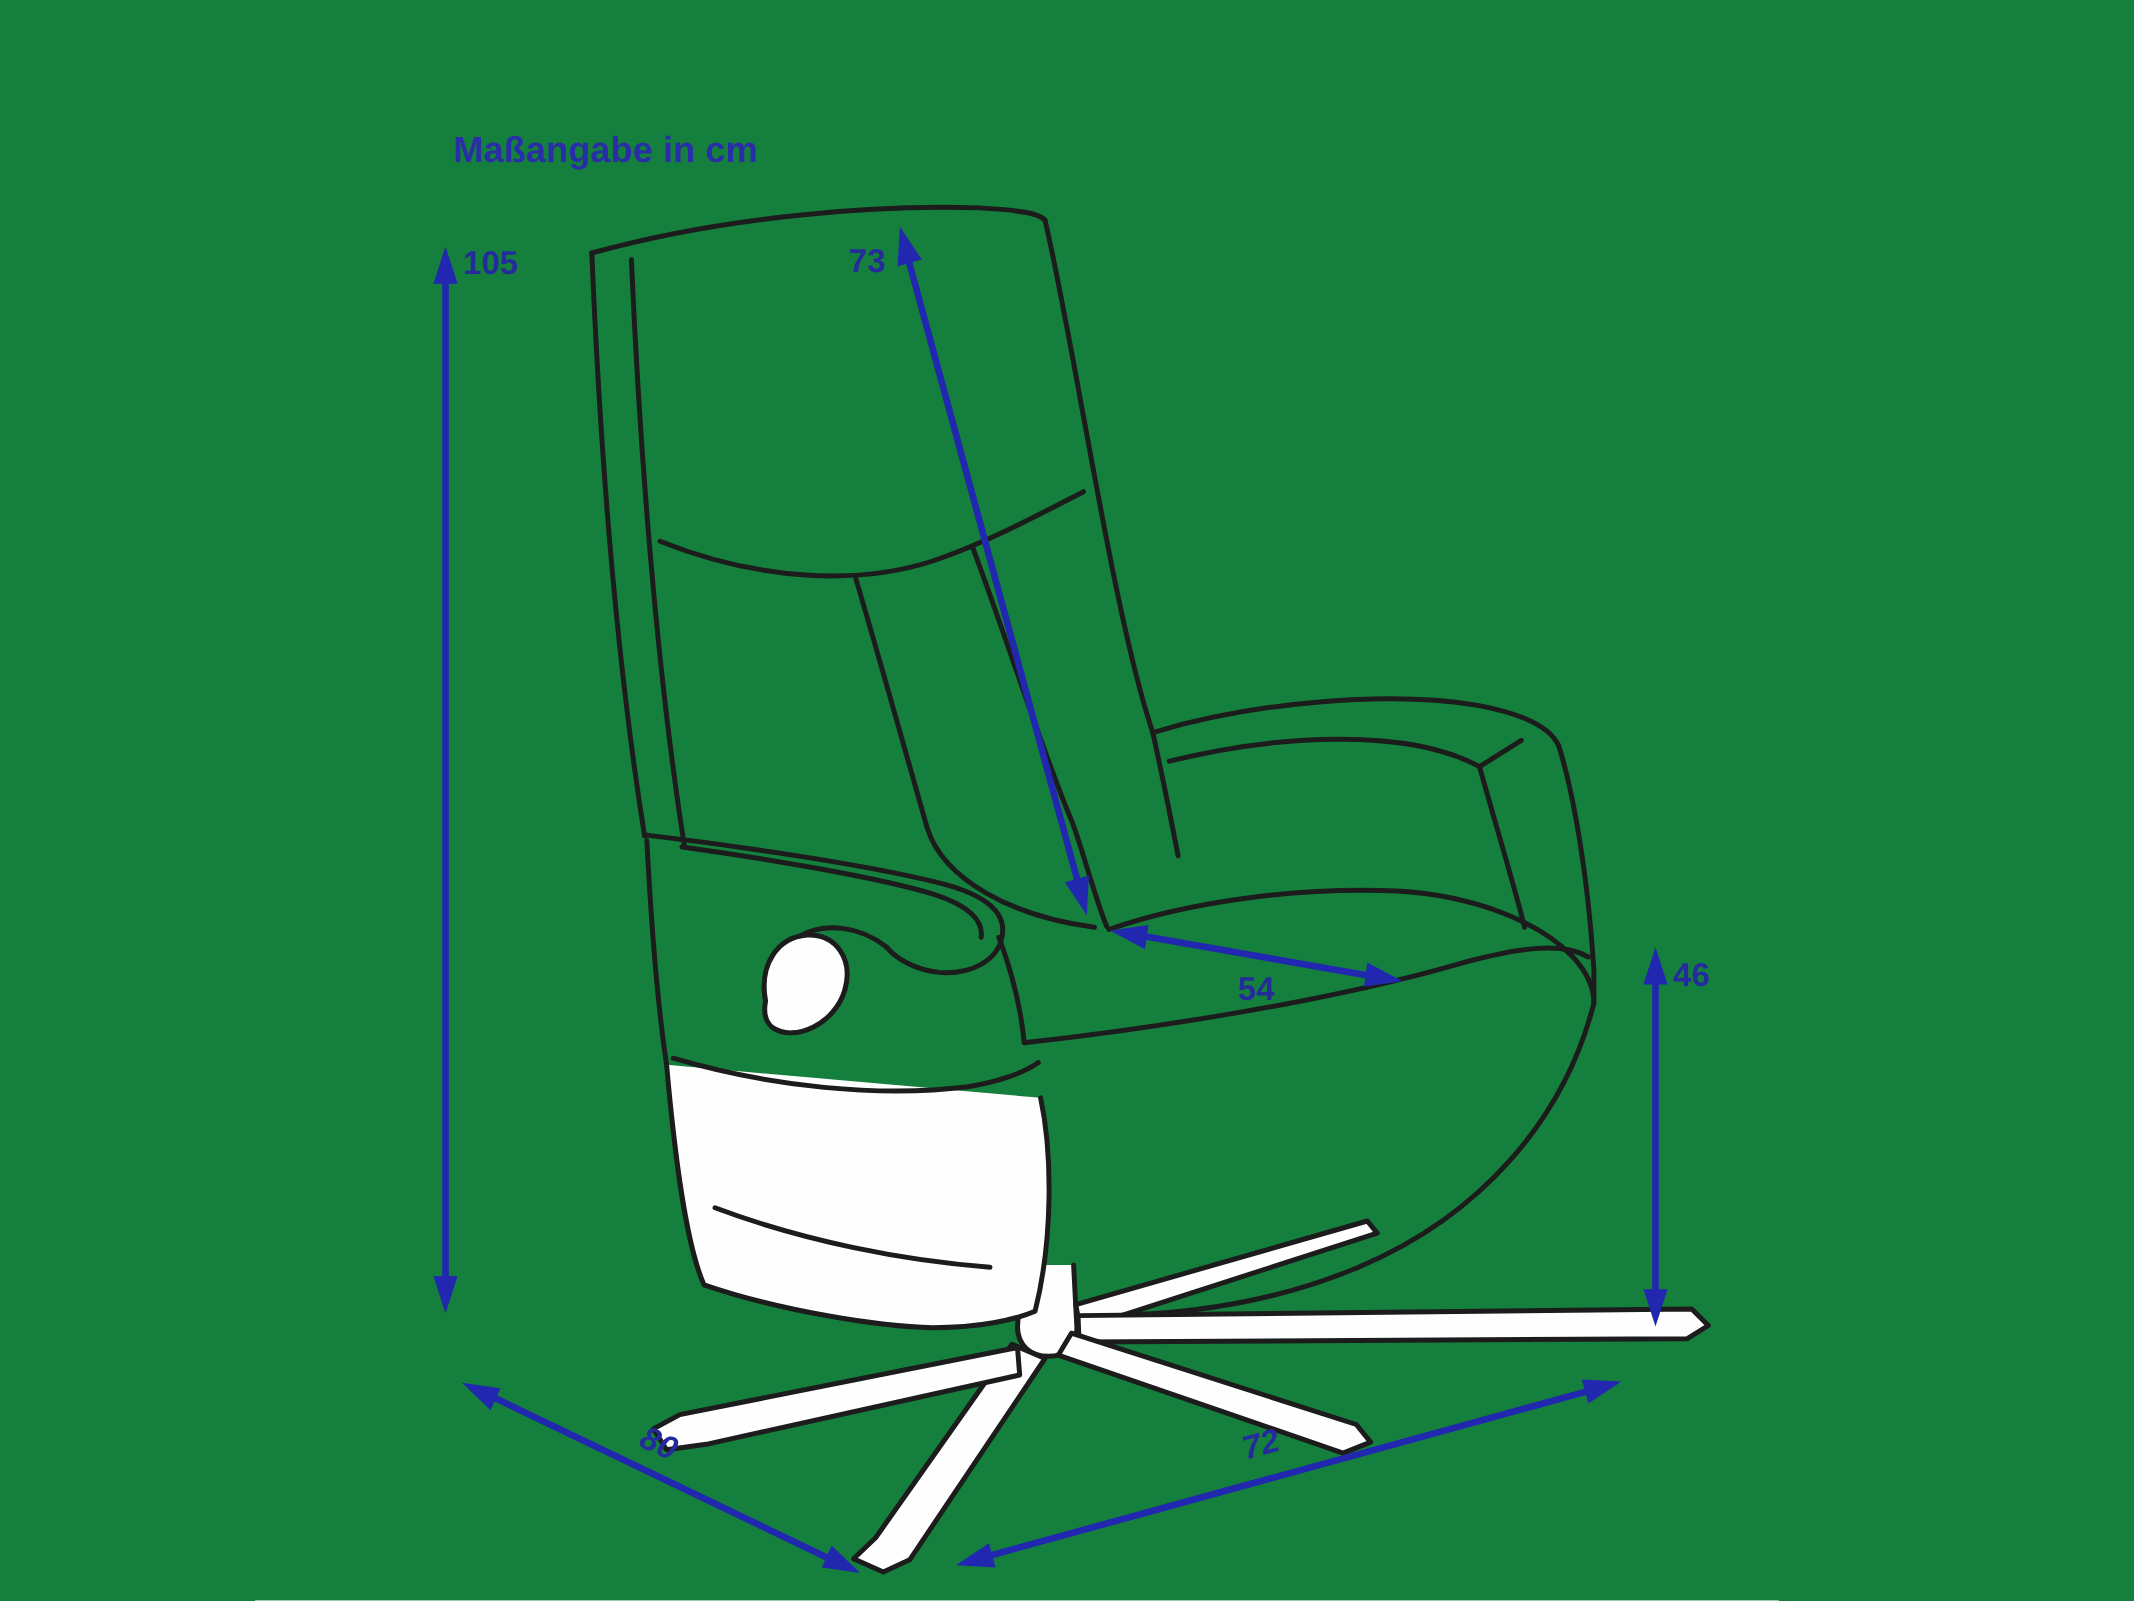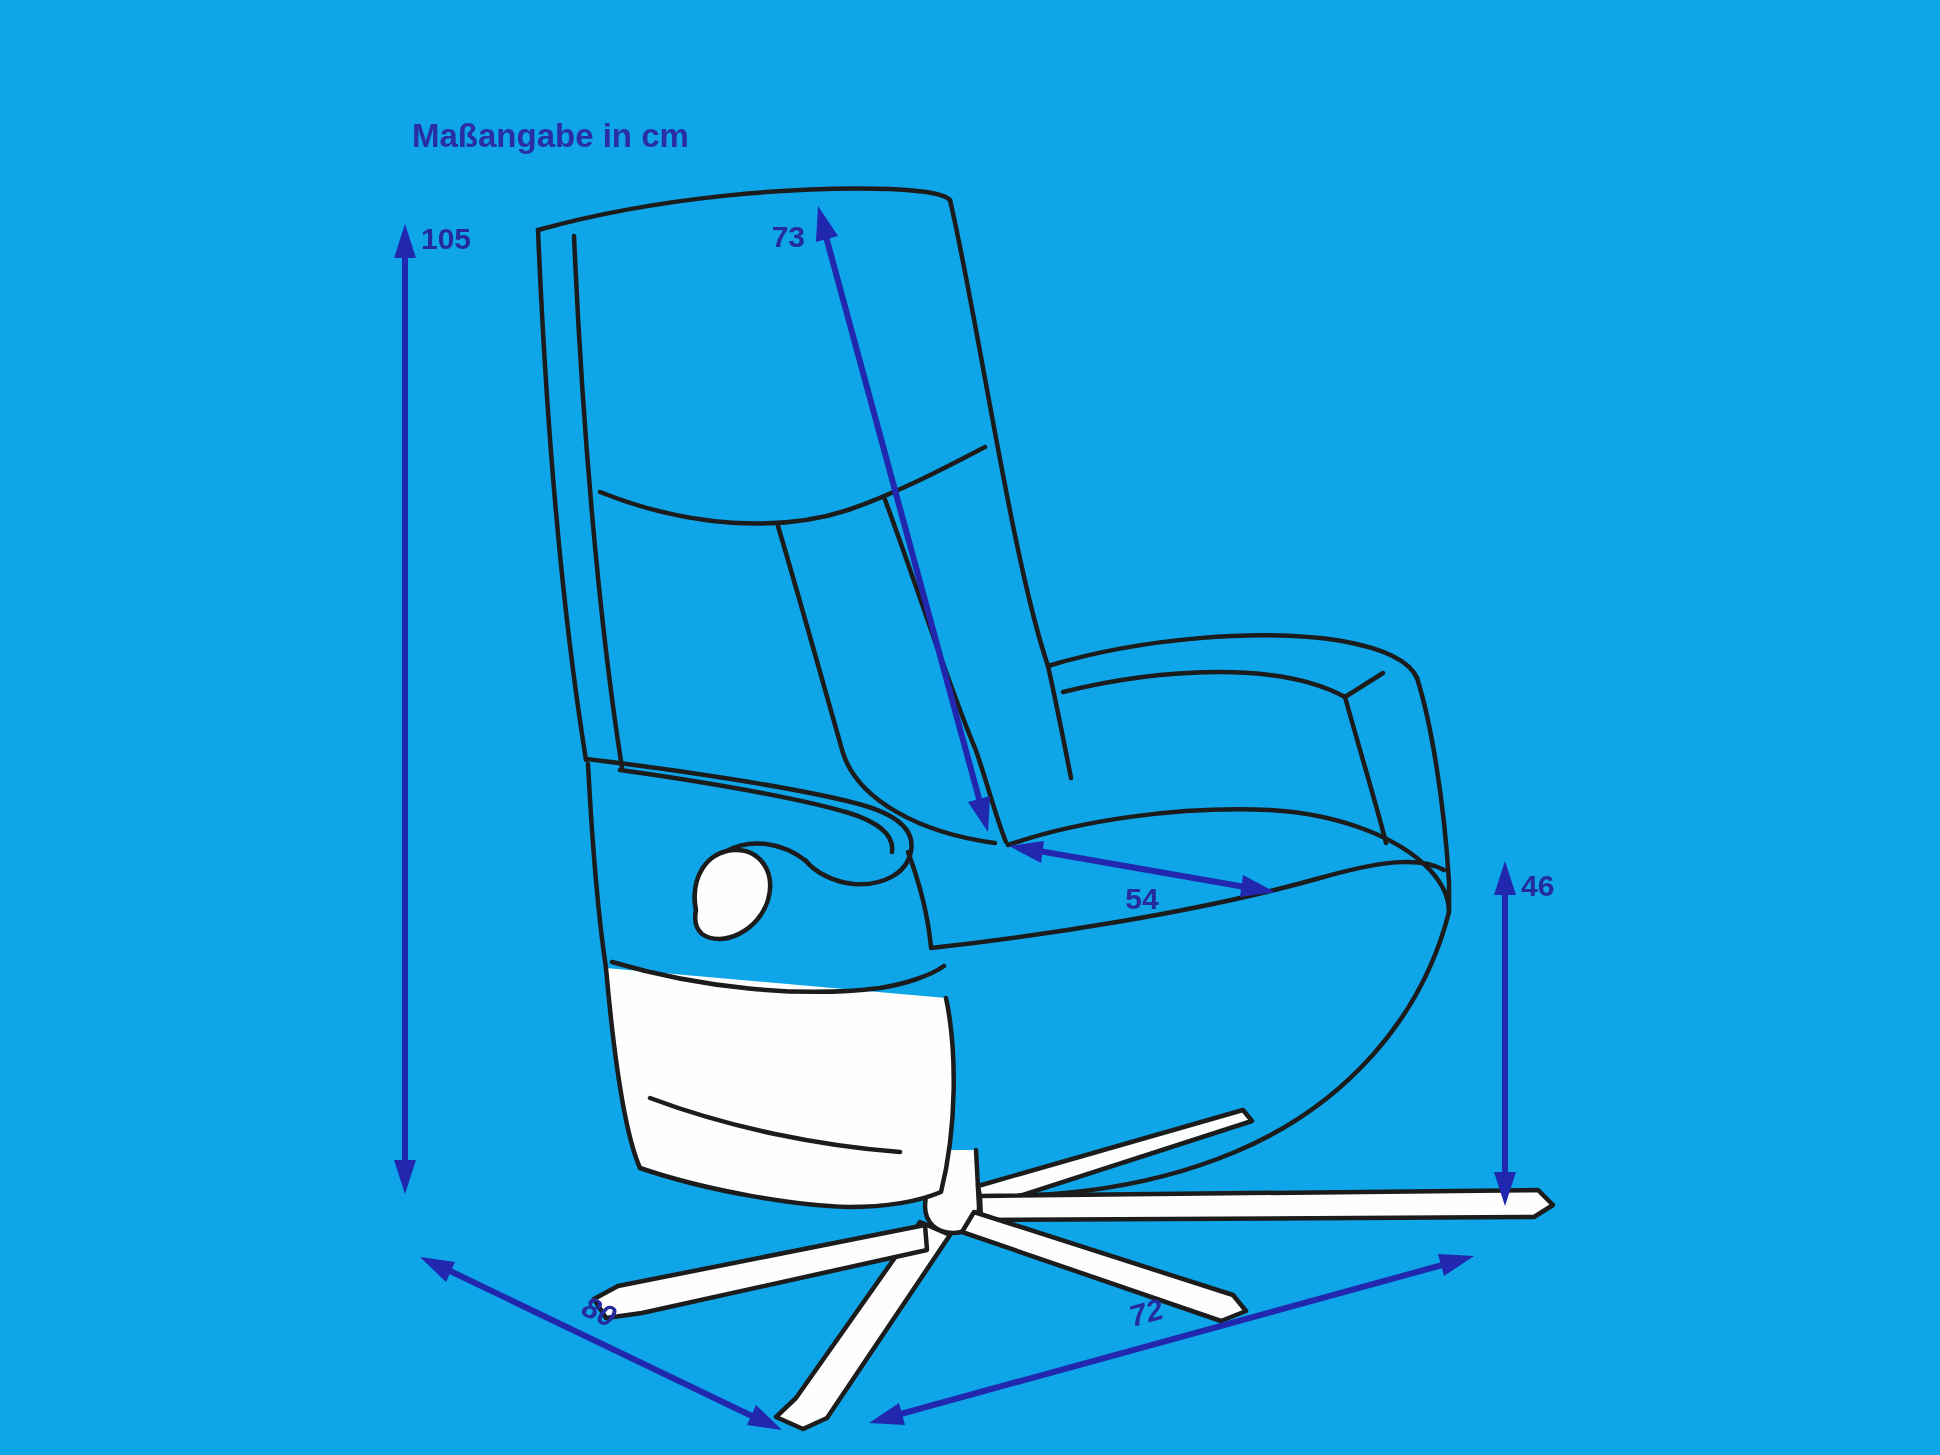--- a/index.html
+++ b/index.html
@@ -1,20 +1,20 @@
 <!DOCTYPE html>
 <html><head>
 <meta charset="utf-8">
 <style>
   html, body { margin: 0; padding: 0; background: #ffffff; }
   .stage {
     position: relative;
     width: 1940px;
     height: 1455px;
-    background: #0ea5e9;
+    background: #15803d;
     font-family: "Liberation Sans", "DejaVu Sans", sans-serif;
     overflow: hidden;
   }
   svg { display: block; }
   .chair-stroke { fill: none; stroke: #1c1c1c; stroke-width: 4.5; stroke-linecap: round; stroke-linejoin: round; }
   .chair-fill   { fill: #fefefe; stroke: #1c1c1c; stroke-width: 4.5; stroke-linecap: round; stroke-linejoin: round; }
   .dim-line     { fill: none; stroke: #2127ae; stroke-width: 6; stroke-linecap: round; }
   .dim-head     { fill: #2127ae; stroke: none; }
   .dim-text     { fill: #252b9c; font-size: 30px; font-weight: 600; }
   .dim-text-rot { fill: #252b9c; font-size: 30px; font-weight: 600; font-style: italic; }

